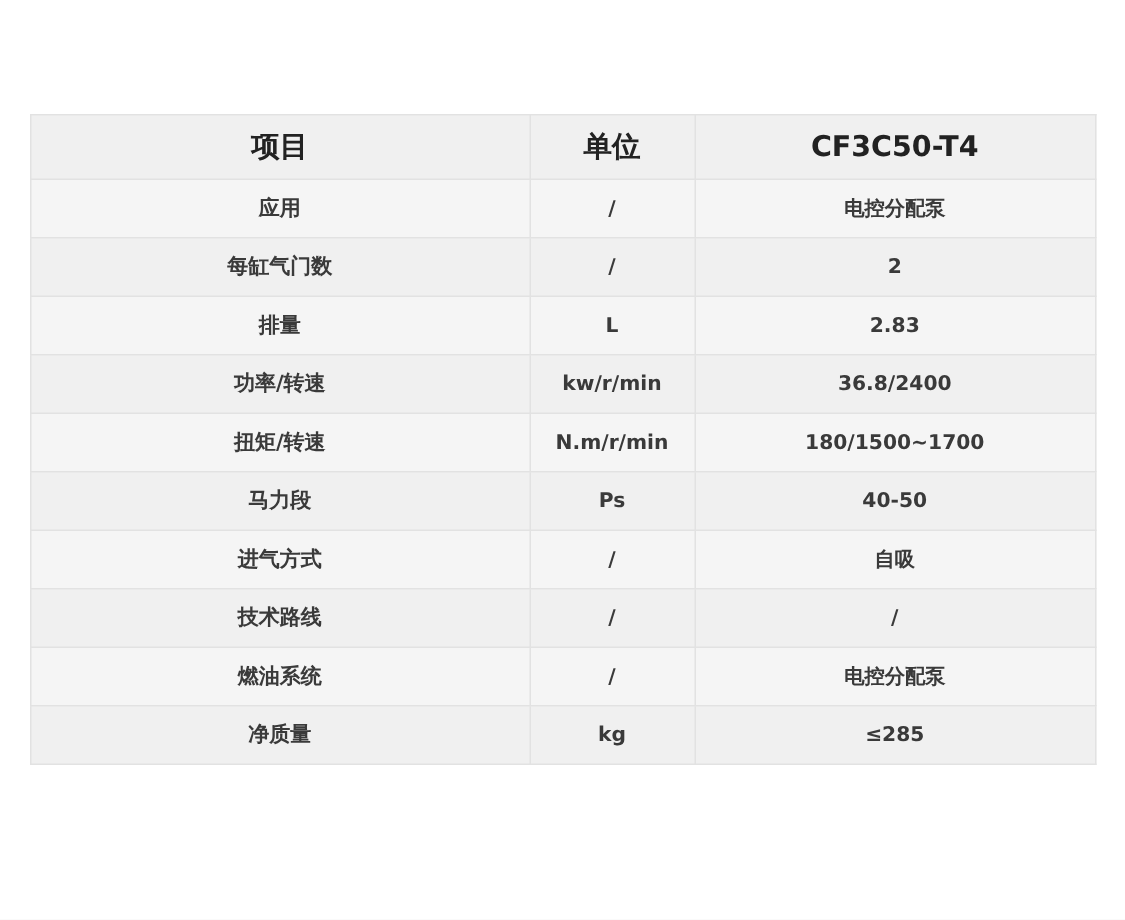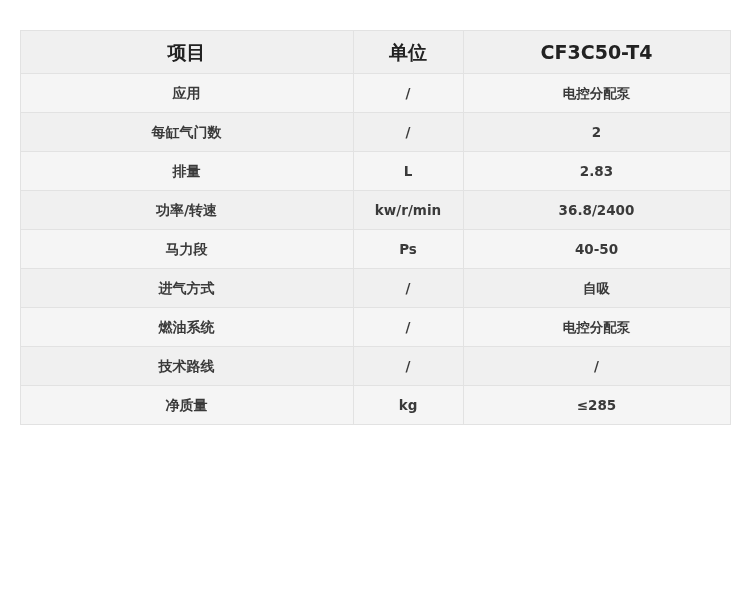--- a/index.html
+++ b/index.html
@@ -10,20 +10,21 @@
     width: 750px;
     height: 613px;
     background: #ffffff;
     font-family: "DejaVu Sans", "Liberation Sans", sans-serif;
     color: #333333;
   }
   .spec-wrap {
     width: 750px;
     padding-top: 30px;
     box-sizing: border-box;
+    margin-top: 46px;
   }
   table.spec-table {
     width: 710px;
     margin: 0 auto;
     border-collapse: collapse;
     table-layout: fixed;
     background: #f5f5f5;
   }
   table.spec-table col.c-item { width: 333px; }
   table.spec-table col.c-unit { width: 110px; }
@@ -95,38 +96,43 @@
         <td class="cell-item">排量</td>
         <td class="cell-unit">L</td>
         <td class="cell-value">2.83</td>
       </tr>
       <tr>
         <td class="cell-item">功率/转速</td>
         <td class="cell-unit">kw/r/min</td>
         <td class="cell-value">36.8/2400</td>
       </tr>
       <tr>
+        <td class="cell-item">扭矩/转速</td>
+        <td class="cell-unit">N.m/r/min</td>
+        <td class="cell-value">180/1500~1700</td>
+      </tr>
+      <tr>
         <td class="cell-item">马力段</td>
         <td class="cell-unit">Ps</td>
         <td class="cell-value">40-50</td>
       </tr>
       <tr>
         <td class="cell-item">进气方式</td>
         <td class="cell-unit">/</td>
         <td class="cell-value">自吸</td>
       </tr>
       <tr>
+        <td class="cell-item">技术路线</td>
+        <td class="cell-unit">/</td>
+        <td class="cell-value">/</td>
+      </tr>
+      <tr>
         <td class="cell-item">燃油系统</td>
         <td class="cell-unit">/</td>
         <td class="cell-value">电控分配泵</td>
-      </tr>
-      <tr>
-        <td class="cell-item">技术路线</td>
-        <td class="cell-unit">/</td>
-        <td class="cell-value">/</td>
       </tr>
       <tr>
         <td class="cell-item">净质量</td>
         <td class="cell-unit">kg</td>
         <td class="cell-value">≤285</td>
       </tr>
     </tbody>
   </table>
 </div>
 

